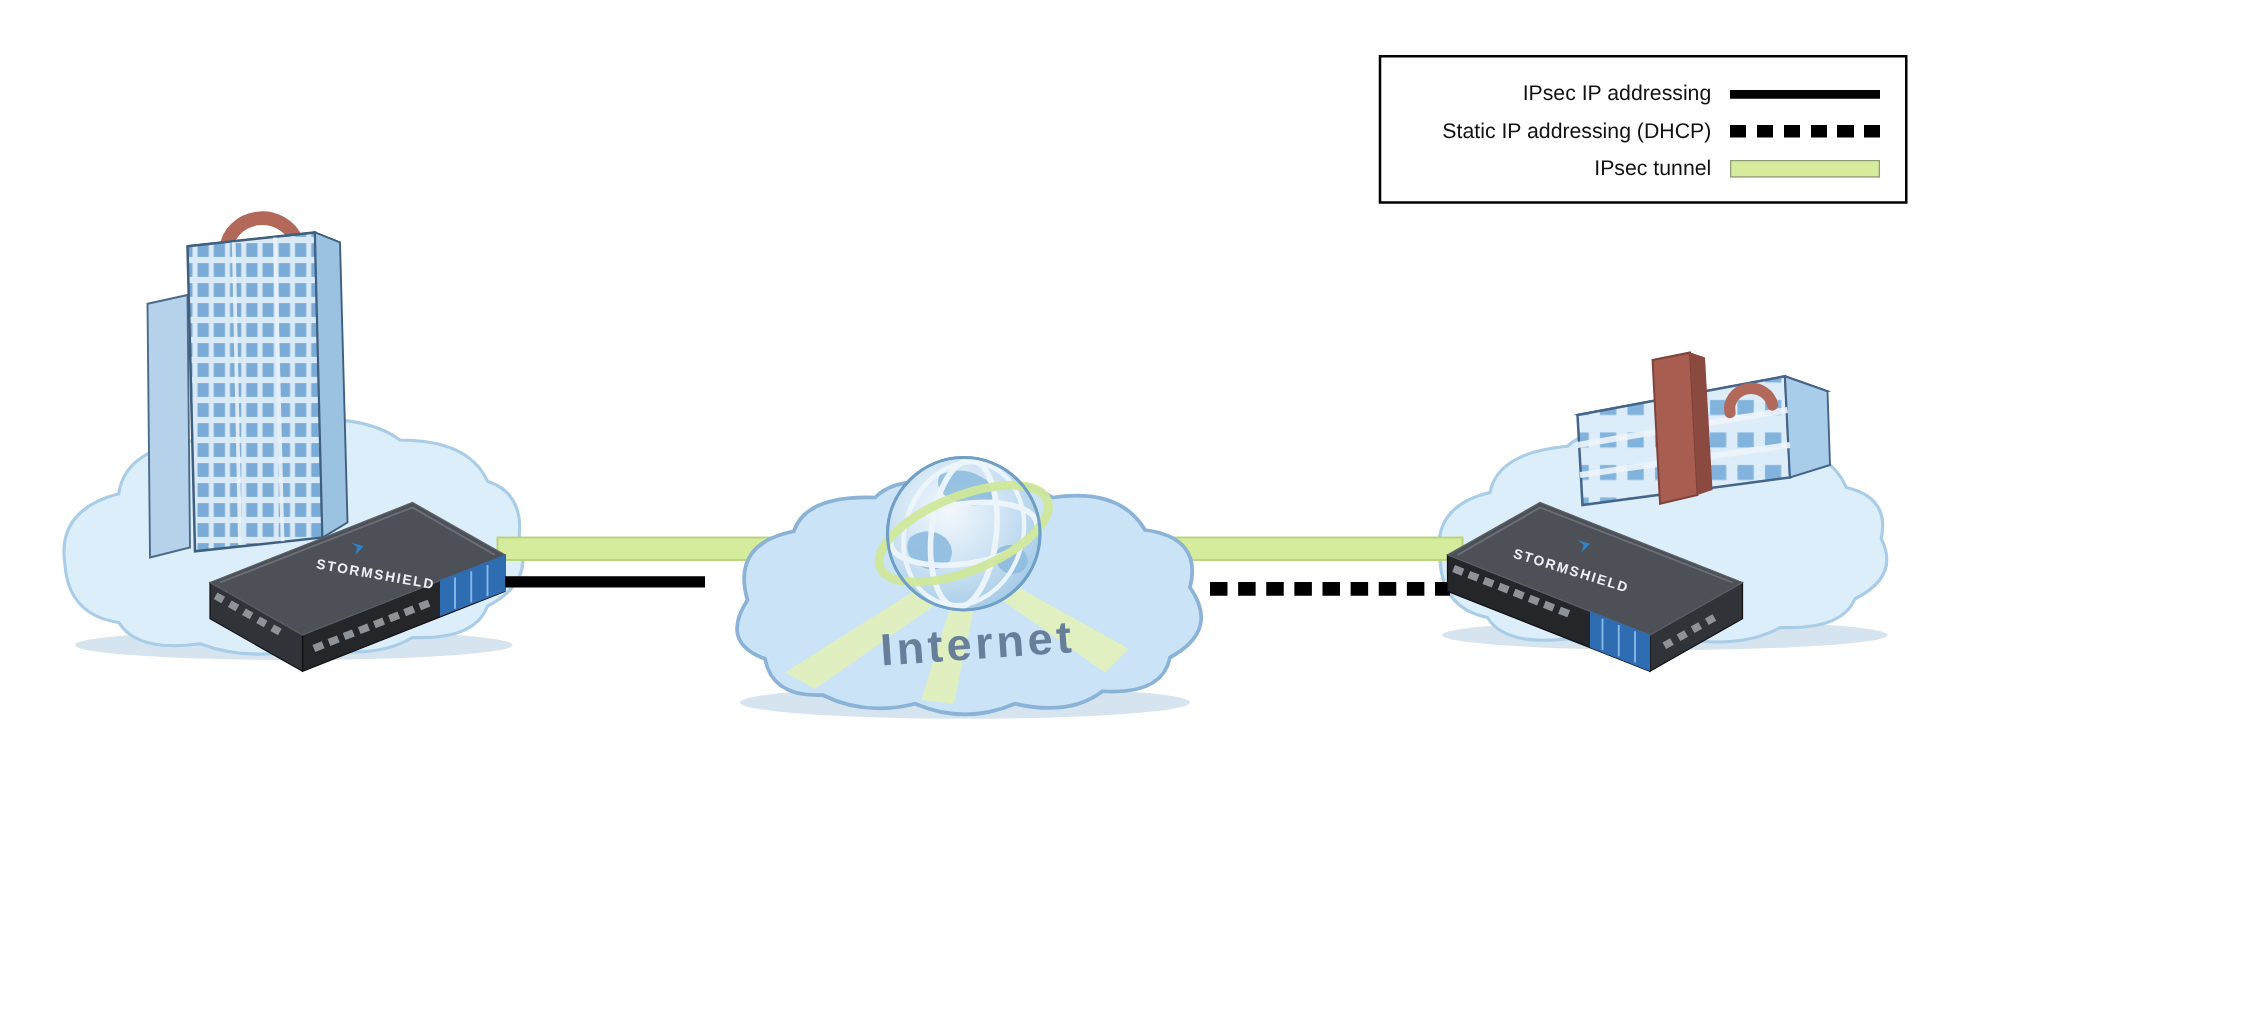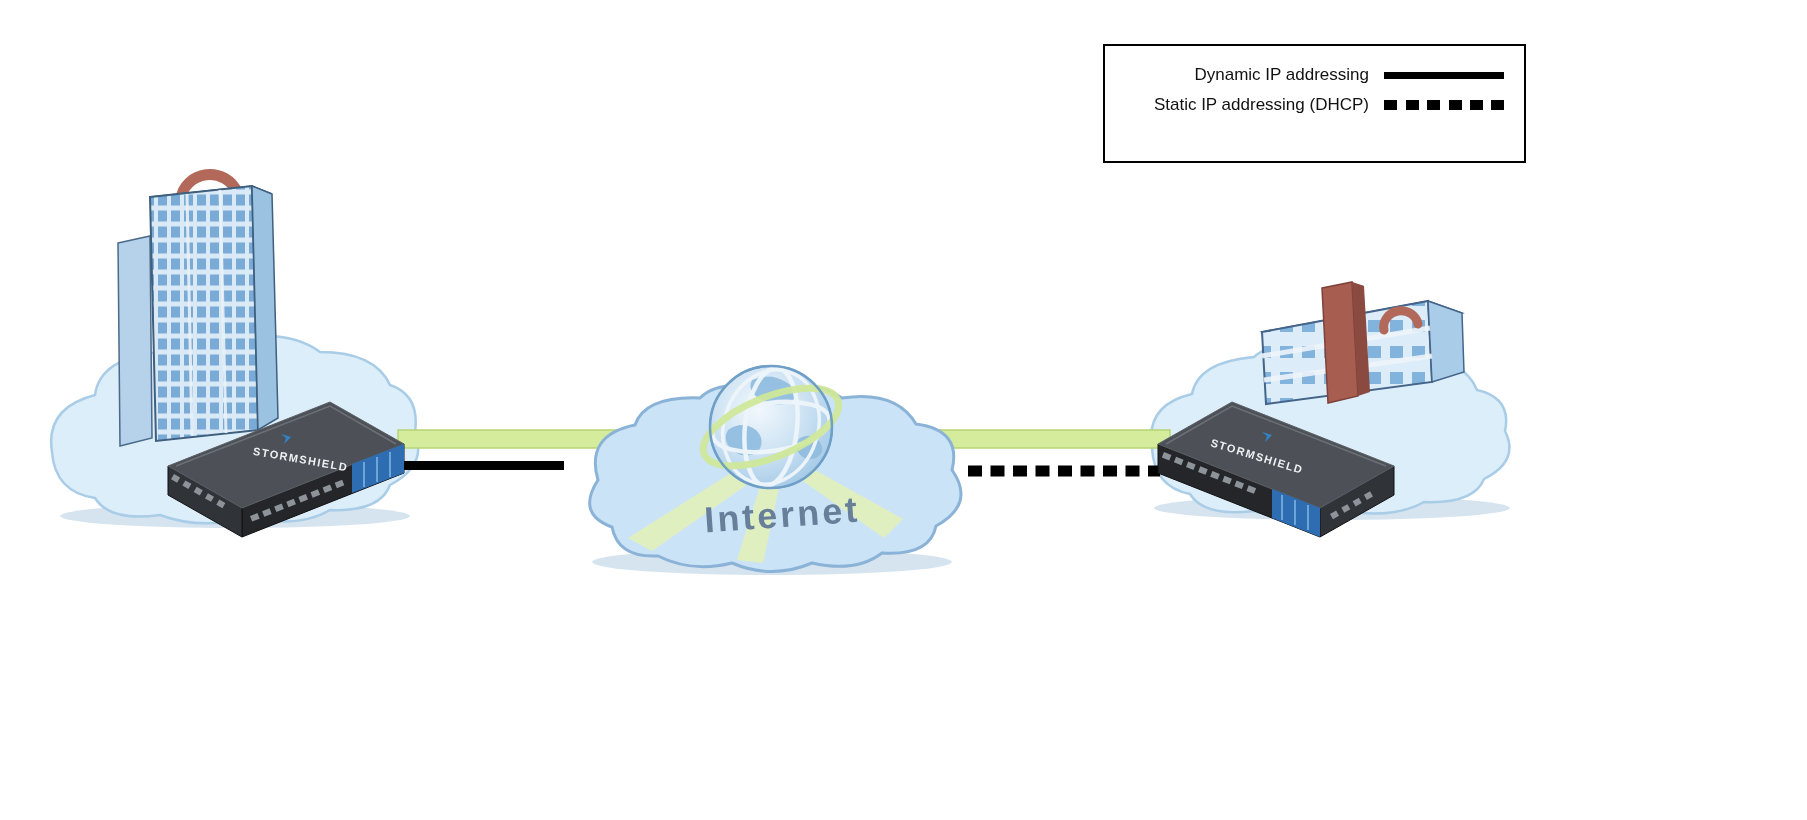--- a/index.html
+++ b/index.html
@@ -199,22 +199,26 @@
         <rect x="26" y="0" width="7" height="6"></rect>
           <rect x="39" y="0" width="7" height="6"></rect>
       </g>
       <path d="M 1262 432 l 10 3 l -7 7 l 2 -6 Z" fill="#2f83c6"></path>
       <text x="1256" y="460" text-anchor="middle" font-size="11" font-weight="bold" letter-spacing="1.5" fill="#eef1f4" transform="rotate(17 1256 460)">STORMSHIELD</text>
     </g>
   </svg>
 
   <div class="legend">
     <div class="legend-row">
-      <span class="legend-label">Dynamic IP addressing</span>
+      <span class="legend-label">IPsec IP addressing</span>
       <span class="legend-swatch swatch-solid"></span>
     </div>
     <div class="legend-row">
       <span class="legend-label">Static IP addressing (DHCP)</span>
       <span class="legend-swatch swatch-dashed"></span>
     </div>
+    <div class="legend-row">
+      <span class="legend-label">IPsec tunnel</span>
+      <span class="legend-swatch swatch-tunnel"></span>
+    </div>
   </div>
 
 </div>
 
 </body></html>

